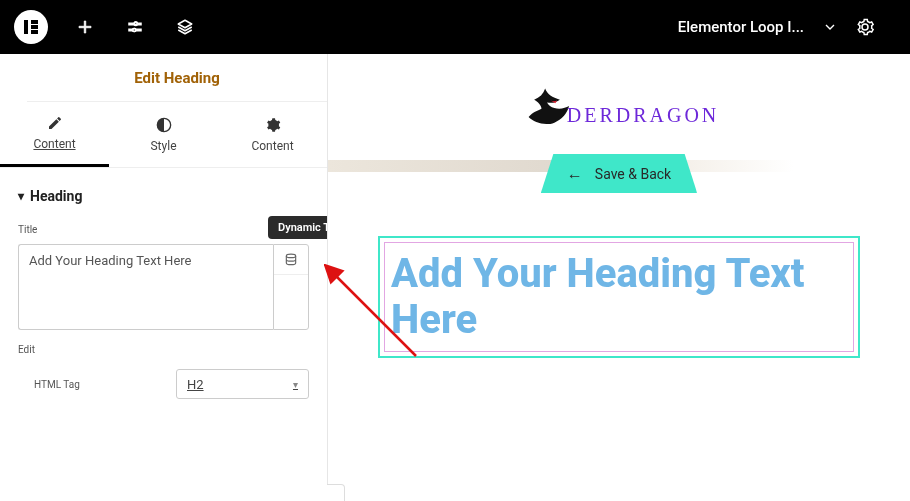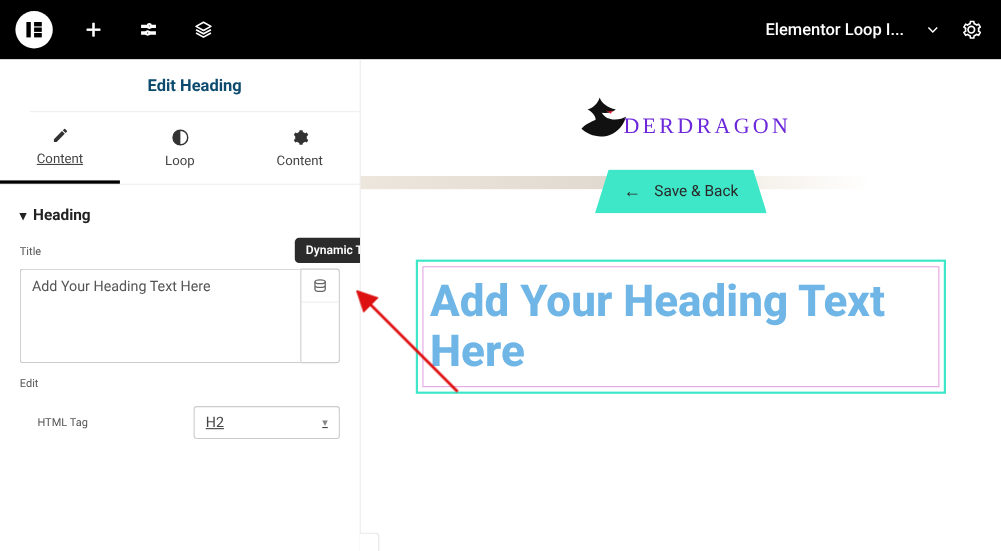--- a/index.html
+++ b/index.html
@@ -6,26 +6,26 @@
 body { width: 910px; height: 501px; overflow: hidden; background: #fff; position: relative; }
 
 .topbar { height: 54px; background: #000; display: flex; align-items: center; color: #fff; }
 .topbar-left { display: flex; align-items: center; height: 100%; }
 .e-logo { width: 34px; height: 34px; background: #fff; border-radius: 50%; display: flex; align-items: center; justify-content: center; margin: 0 12px 0 14px; }
 .e-logo-bars { width: 14px; height: 14px; position: relative; }
 .e-logo-bars::before { content: ""; position: absolute; left: 0; top: 0; width: 4px; height: 14px; background: #000; }
 .e-logo-bars::after { content: ""; position: absolute; left: 7px; top: 0; width: 7px; height: 4px; background: #000; box-shadow: 0 5px 0 #000, 0 10px 0 #000; }
 .top-icon-btn { width: 50px; height: 54px; display: flex; align-items: center; justify-content: center; cursor: pointer; }
 .top-icon-btn svg { width: 18px; height: 18px; fill: #fff; stroke: #fff; }
-.topbar-right { margin-left: auto; display: flex; align-items: center; gap: 18px; padding-right: 18px; }
+.topbar-right { margin-left: auto; display: flex; align-items: center; gap: 18px; padding-right: 36px; }
 .doc-title { font-size: 15px; font-weight: 500; color: #fff; }
 
 .main { display: flex; height: 447px; }
 .sidebar { width: 328px; border-right: 1px solid #e6e6e6; display: flex; flex-direction: column; background: #fff; }
-.panel-head { height: 48px; display: flex; align-items: center; justify-content: center; font-size: 15px; font-weight: 700; color: #0c4a6e; border-bottom: 1px solid #eee; margin-left: 27px; }
+.panel-head { height: 48px; display: flex; align-items: center; justify-content: center; font-size: 15px; font-weight: 700; color: #a16207; border-bottom: 1px solid #eee; margin-left: 27px; }
 .tabs { display: flex; height: 66px; border-bottom: 1px solid #eee; }
 .tab { flex: 1; display: flex; flex-direction: column; align-items: center; justify-content: center; gap: 6px; cursor: pointer; font-size: 12px; color: #444; }
 .tab.active { border-bottom: 3px solid #000; text-decoration: underline; }
 .tab svg { width: 16px; height: 16px; fill: #333; }
 
 .controls { padding: 14px 18px; overflow: auto; flex: 1; }
 .section-header { display: flex; align-items: center; gap: 6px; font-size: 14px; font-weight: 700; color: #222; margin: 6px 0 18px; cursor: pointer; }
 .section-header .caret { font-size: 12px; }
 
 .field-row { margin-bottom: 14px; position: relative; }
@@ -120,21 +120,21 @@
         <svg viewBox="0 0 24 24">
             <path d="M3 17.25V21h3.75L17.81 9.94l-3.75-3.75L3 17.25zM20.71 7.04a1 1 0 000-1.41l-2.34-2.34a1 1 0 00-1.41 0l-1.83 1.83 3.75 3.75 1.83-1.83z"></path>
           </svg>
         <span>Content</span>
       </div>
       <div class="tab">
         <svg viewBox="0 0 24 24">
             <path d="M12 2a10 10 0 100 20V2z"></path>
             <circle cx="12" cy="12" r="10" fill="none" stroke="#333" stroke-width="2"></circle>
           </svg>
-        <span>Loop</span>
+        <span>Style</span>
       </div>
       <div class="tab">
         <svg viewBox="0 0 24 24">
             <path d="M12 8a4 4 0 100 8 4 4 0 000-8zm9 4c0-.6-.1-1.1-.2-1.7l2.1-1.6-2-3.4-2.5 1a7 7 0 00-2.9-1.7L15 2h-4l-.5 2.6a7 7 0 00-2.9 1.7l-2.5-1-2 3.4 2.1 1.6A7 7 0 005 12c0 .6.1 1.1.2 1.7l-2.1 1.6 2 3.4 2.5-1a7 7 0 002.9 1.7L11 22h4l.5-2.6a7 7 0 002.9-1.7l2.5 1 2-3.4-2.1-1.6c.1-.6.2-1.1.2-1.7z"></path>
           </svg>
         <span>Content</span>
       </div>
     </div>
 
     <div class="controls">

